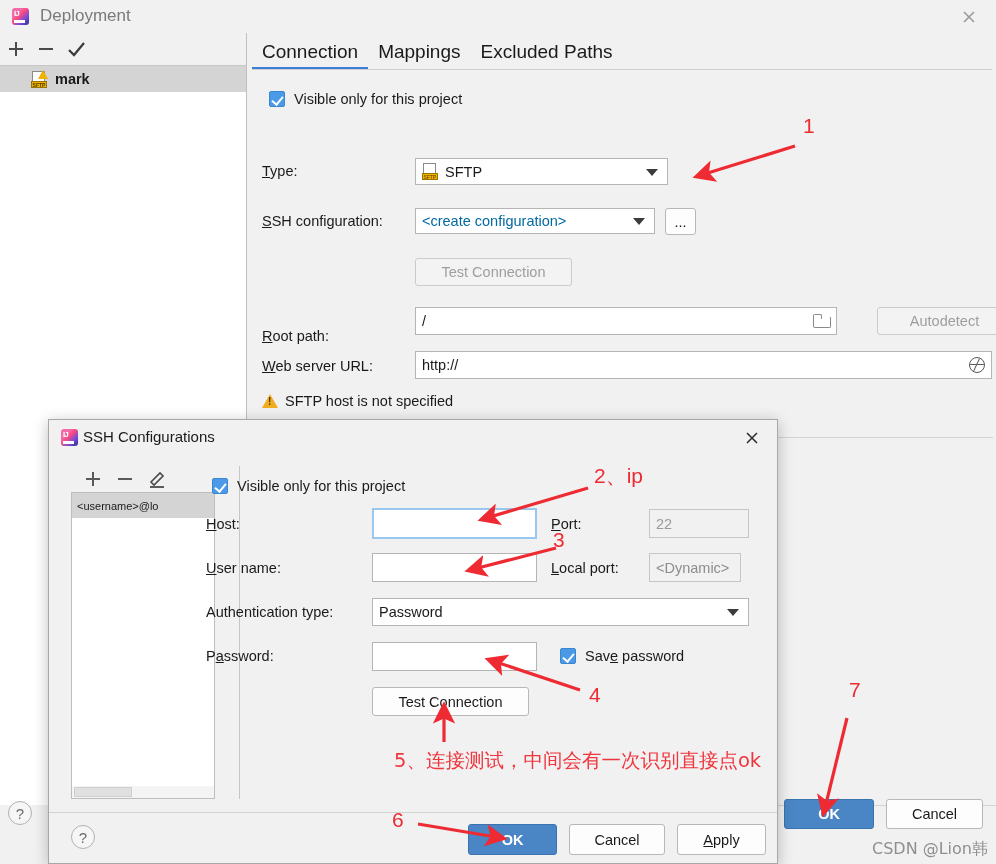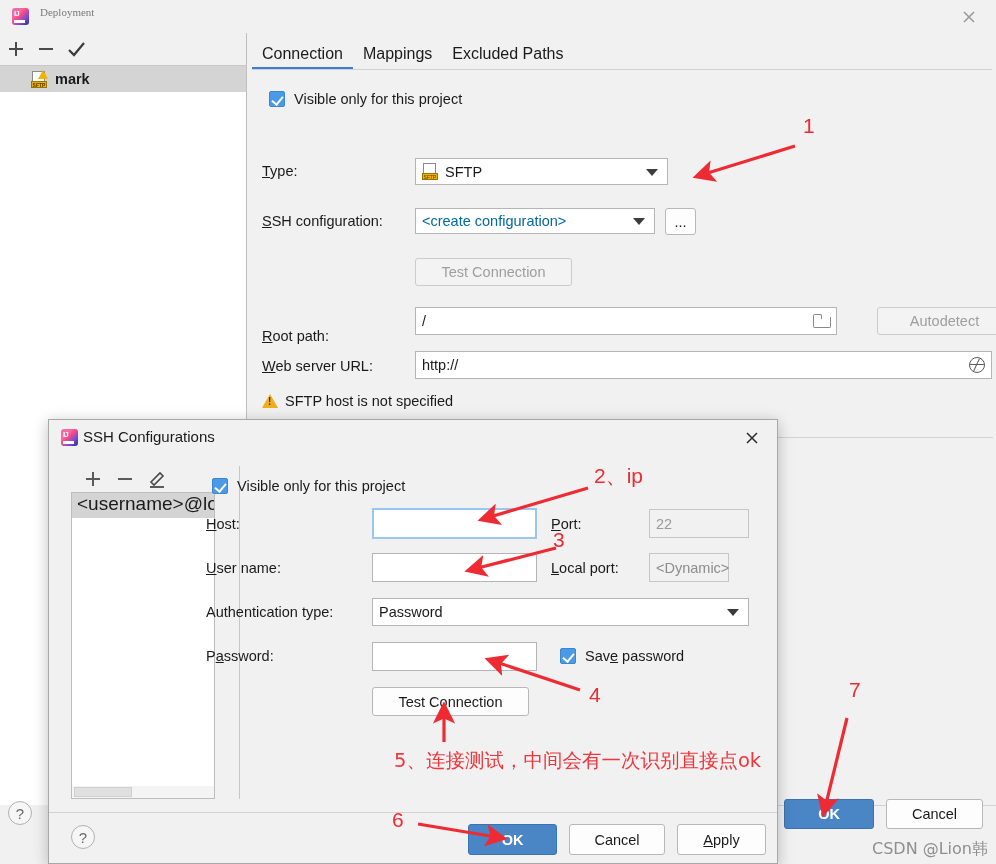--- a/index.html
+++ b/index.html
@@ -18,21 +18,21 @@
   .dep-window {
     position: absolute; left: 0; top: 0; width: 996px; height: 864px;
     background: #f1f1f1;
   }
   .dep-titlebar {
     position: absolute; left: 0; top: 0; width: 996px; height: 33px;
     background: #f1f1f1;
   }
   .dep-title {
     position: absolute; left: 40px; top: 6px;
-    font-size: 11px; color: #7a7a7a; font-family: Liberation Serif, serif;
+    font-size: 17px; color: #7a7a7a;
   }
   .ij-logo {
     position: absolute; width: 17px; height: 17px;
     border-radius: 3px;
     background:
       linear-gradient(135deg, #f06ba8 0%, #f06ba8 30%, #ff4a7d 45%, #7b4bd8 70%, #2d2f8f 100%);
     overflow: hidden;
   }
   .ij-logo::after {
     content: "IJ";
@@ -101,21 +101,21 @@
     background: #f1f1f1;
   }
 
   
   .tabs {
     position: absolute; left: 5px; top: 5px; height: 32px;
     display: flex; align-items: flex-end;
   }
   .tab {
     position: relative; padding: 0 10px 7px 10px;
-    font-size: 16px; color: #1a1a1a; cursor: pointer; white-space: nowrap;
+    font-size: 19px; color: #1a1a1a; cursor: pointer; white-space: nowrap;
   }
   .tab.active::after {
     content: ""; position: absolute; left: 0; right: 0; bottom: 0;
     height: 3px; background: #3c7fd4;
   }
   .tabs-underline {
     position: absolute; left: 5px; top: 36px; width: 740px; height: 1px;
     background: #d0d0d0;
   }
 
@@ -244,22 +244,22 @@
   .ssh-title { position:absolute; left:34px; top:8px; font-size:15px; font-weight:normal; }
 
   .ssh-left-toolbar {
     position:absolute; left:22px; top:46px; width:144px; height:26px;
   }
   .ssh-list {
     position:absolute; left:22px; top:72px; width:144px; height:307px;
     background:#fff; border:1px solid #bdbdbd; overflow:hidden;
   }
   .ssh-list-item {
-    height:25px; background:#d4d4d4; display:flex; 
-    padding-left:5px; font-size:19px; white-space:nowrap; cursor:pointer;
+    height:25px; background:#d4d4d4; display:flex; align-items:center;
+    padding-left:5px; font-size:11px; white-space:nowrap; cursor:pointer;
   }
   .ssh-hscroll {
     position:absolute; left:0px; bottom:0px; width:142px; height:12px;
     background:#f4f4f4;
   }
   .ssh-hscroll .thumb {
     position:absolute; left:2px; top:1px; width:58px; height:10px;
     background:#e0e0e0; border:1px solid #cfcfcf; cursor:pointer;
   }
   .ssh-divider {
@@ -470,21 +470,21 @@
 
     <div class="flabel" style="left:157px; top:140px;">
       <u>U</u><span>ser name:</span>
     </div>
     <div class="field" style="left:323px; top:133px; width:165px; height:29px;">
       <span></span>
     </div>
     <div class="flabel" style="left:502px; top:140px;">
       <u>L</u><span>ocal port:</span>
     </div>
-    <div class="field disabled" style="left:600px; top:133px; width:80px; height:29px;">
+    <div class="field disabled" style="left:600px; top:133px; width:92px; height:29px;">
       <span class="ph">&lt;Dynamic&gt;</span>
     </div>
 
     <div class="flabel" style="left:157px; top:184px;">Authentication type:</div>
     <div class="combo" style="left:323px; top:178px; width:377px; height:28px;">
       <span>Password</span>
       <span class="arrow"></span>
     </div>
 
     <div class="flabel" style="left:157px; top:228px;">

